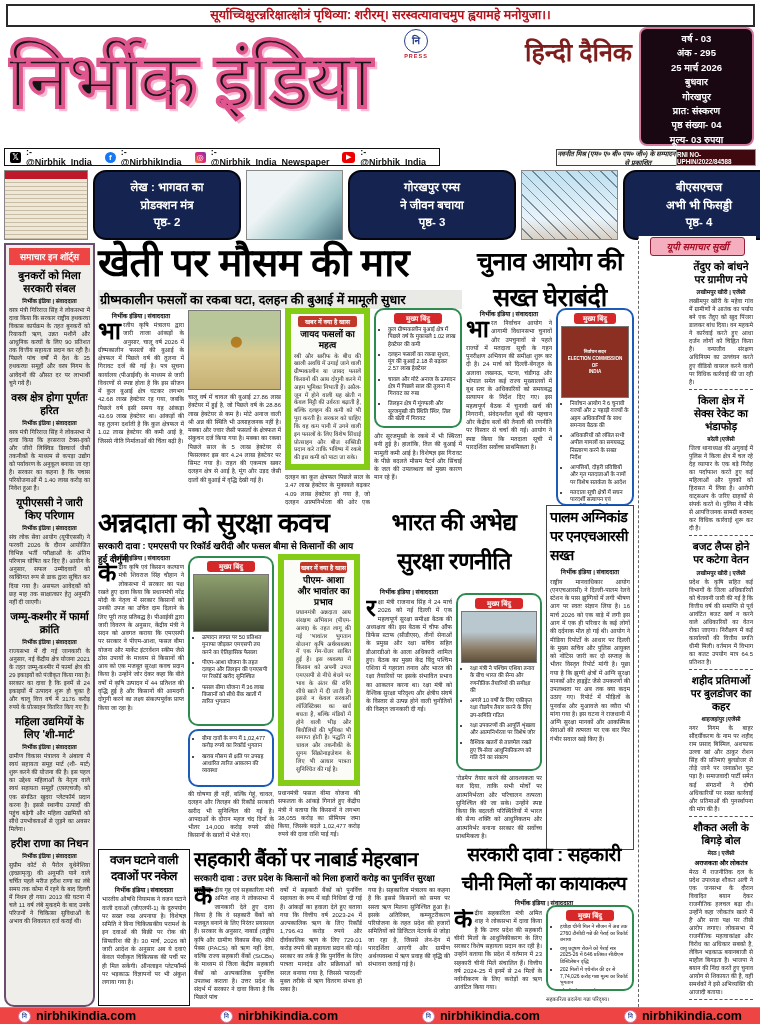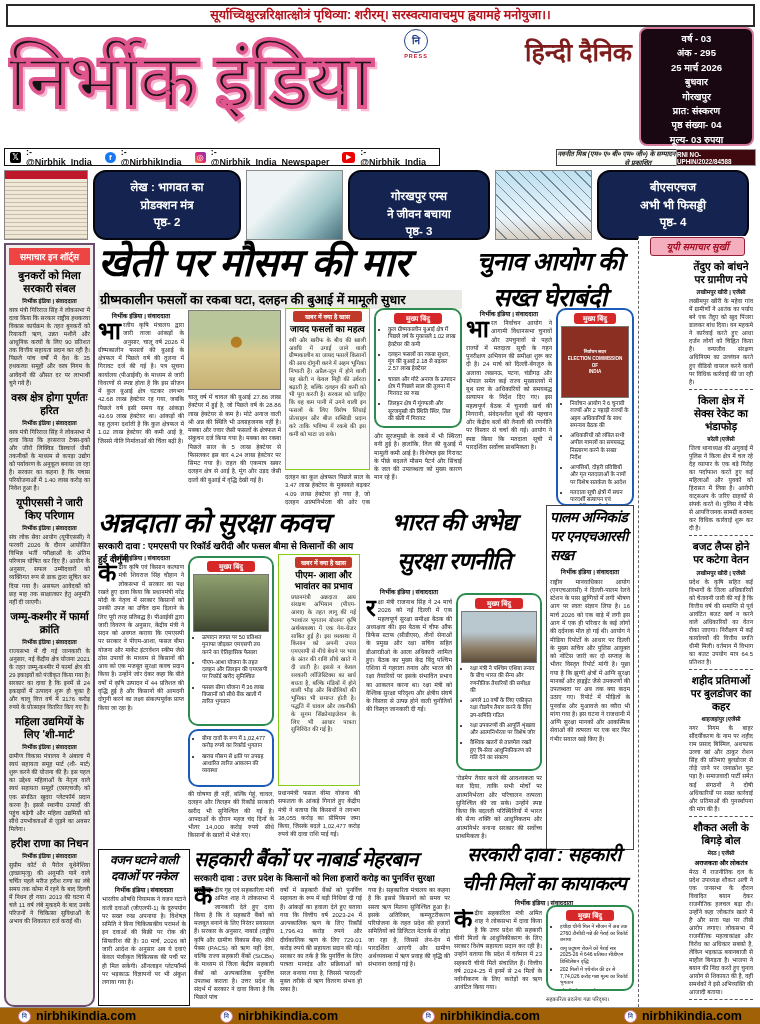--- a/index.html
+++ b/index.html
@@ -40,63 +40,63 @@
   .promo-strip{left:4px;top:170px;width:752px;height:70px;display:flex;gap:5px;}
   .promo-photo{height:70px;border:1px solid #888;box-sizing:border-box;flex:0 0 auto;position:relative;overflow:hidden;}
   .clip-photo{width:84px;background:repeating-linear-gradient(180deg,#efe7d8 0 3px,#c9bda6 3px 4px);}
   .clip-photo::before{content:"";position:absolute;left:0;top:0;width:100%;height:8px;background:#c0182b;}
   .aiims-photo{width:97px;background:linear-gradient(135deg,#eef4f5 0 35%,#9fc6c9 70%,#47707e);}
   .tower-photo{width:97px;background:linear-gradient(180deg,#bfe0f0,#e9f3f9 70%,#d8cfc4),
                repeating-linear-gradient(45deg,transparent 0 7px,#8e9ca6 7px 8px);background-blend-mode:multiply;}
   .promo-box{background:#142350;border:2px solid #06060f;border-radius:13px;color:#fff;
              display:flex;flex-direction:column;justify-content:center;gap:5px;text-align:center;
              font-weight:bold;font-size:11.5px;line-height:1.1;flex:0 0 auto;box-sizing:border-box;}
-  .pb1{width:148px;} .pb2{width:142px;justify-content:flex-end;} .pb3{width:152px;}
+  .pb1{width:148px;} .pb2{width:168px;} .pb3{width:152px;}
   
   .left-sidebar{left:4px;top:243px;width:91px;height:764px;background:#efeeea;border:2px solid #6b4d6e;
                 border-radius:0 0 10px 10px;box-sizing:border-box;padding:1px 3px;overflow:hidden;}
   .sb-header{background:#ef4444;color:#fff;font-size:9px;font-weight:900;text-align:center;
              padding:2px 0;margin:2px 0 1px;}
   .rsb-header{background:#f5aebe;border:1px solid #92203a;border-radius:3px;color:#a40f25;
               font-size:9.5px;font-weight:900;font-style:italic;text-align:center;padding:2px 0;margin:1px 8px;}
   .sb-title{font-size:10.5px;font-weight:900;text-align:center;line-height:1.25;margin:4px 0 2px;color:#000;}
   .sb-byline{font-size:5.8px;font-weight:bold;text-align:center;color:#111;margin-bottom:1px;}
   .sb-body{font-size:5.9px;line-height:1.36;text-align:justify;color:#222;}
   .right-sidebar{right:4px;top:236px;width:118px;height:771px;box-sizing:border-box;padding:0 3px;
                  border-left:1px dashed #666;overflow:hidden;background:#fff;}
   .rsb-article{border-bottom:1px dashed #555;padding-bottom:3px;margin-left:47px;}
   .rsb-sub{font-size:6.2px;font-weight:900;text-align:center;margin:1px 0;}
   
   .middle{left:98px;top:243px;width:538px;height:764px;}
-  .headline{font-weight:900;color:#000;letter-spacing:-0.5px;font-style:italic;}
+  .headline{font-weight:900;color:#000;letter-spacing:-0.5px;}
   .byline{font-size:6.2px;font-weight:bold;text-align:center;color:#111;}
   .art-body{font-size:6px;line-height:1.38;text-align:justify;color:#1c1c1c;overflow:hidden;}
   .dropcap{float:left;font-size:24px;line-height:20px;font-weight:900;margin:0 2px 0 0;color:#000;}
   .photo{border:1px solid #777;box-sizing:border-box;}
   .farmer-photo{background:linear-gradient(180deg,#b9c69a 0 30%,#d9ca90 55%,#c7b073),
     radial-gradient(circle at 52% 40%,#e8a13c 0 5px,transparent 6px);background-blend-mode:multiply;}
   .shivraj-photo{background:linear-gradient(180deg,#8fa06f,#5d6847 70%,#3e4630);}
   .meeting-photo{background:linear-gradient(180deg,#b9c7cf 0 40%,#8a7a62 75%,#5d4f3c);}
   .ec-photo{background:#8c2f23;color:#fff;display:flex;flex-direction:column;align-items:center;
             justify-content:center;gap:1px;text-align:center;}
   .ec-line{font-size:4.6px;font-weight:bold;line-height:1.3;}
-  .kbox{background:#fbfbf8;border:1px solid #84cc16;box-sizing:border-box;padding:2px 3px;overflow:hidden;}
+  .kbox{background:#fbfbf8;border:6px solid #84cc16;box-sizing:border-box;padding:2px 3px;overflow:hidden;}
   .kpill{background:#c0392b;color:#fff;font-size:6.3px;font-weight:800;text-align:center;
          border-radius:2px;padding:1px 0;margin:0 4px;}
   .ktitle{font-size:9px;font-weight:900;text-align:center;line-height:1.2;margin:2px 0;}
   .kbody{font-size:5.8px;line-height:1.35;text-align:justify;color:#222;}
   .points-box{background:#fff;border-radius:10px;box-sizing:border-box;padding:3px;overflow:hidden;}
   .green-border{border:2px solid #2e8b4f;}
   .blue-border{border:2px solid #1c5bb8;}
   .ppill{background:#d62828;color:#fff;font-size:7px;font-weight:800;text-align:center;
          border-radius:3px;width:62%;margin:0 auto 2px;padding:1px 0;}
   .points-box ul{margin:2px 0 0;padding-left:9px;}
   .points-box li{font-size:5.6px;line-height:1.3;margin-bottom:3px;color:#111;text-align:left;}
   
-  .footer-bar{left:0;top:1007px;width:760px;height:17px;border-top:1px solid #999;background:#a16207;
+  .footer-bar{left:0;top:1007px;width:760px;height:17px;border-top:1px solid #999;background:#ef4444;
               display:flex;align-items:center;justify-content:space-between;padding:0 18px;box-sizing:border-box;}
   .footer-item{display:flex;align-items:center;gap:5px;}
   .mini-logo{width:11px;height:11px;border-radius:50%;border:1.5px solid #d4799d;color:#27408b;
              font-size:6px;font-weight:900;line-height:11px;text-align:center;background:#fff;}
   .footer-url{font-size:12.5px;font-weight:900;color:#000;}
 </style>
 </head>
 <body>
 
 <div class="page">

